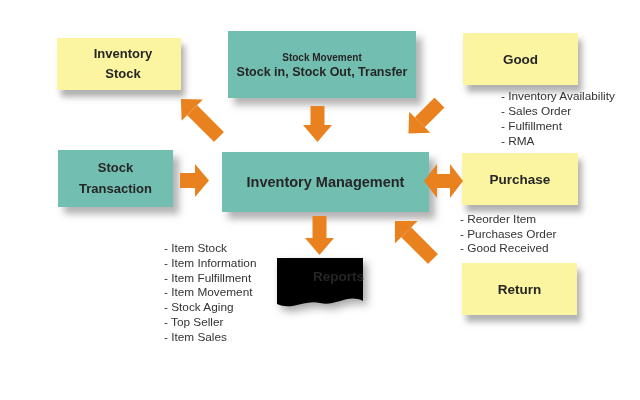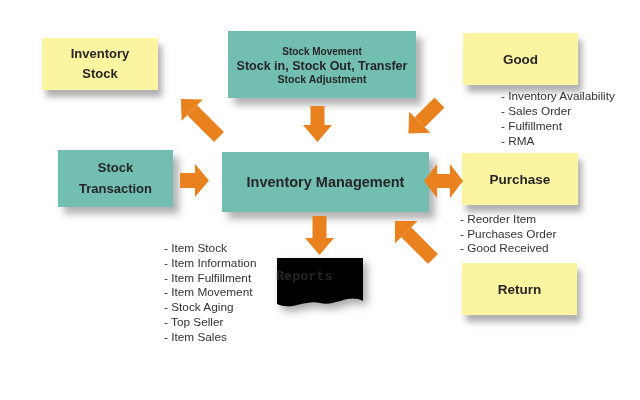--- a/index.html
+++ b/index.html
@@ -48,39 +48,38 @@
 
   
   .arrow{position:absolute;}
   .arrow svg{display:block;}
   .arrow polygon, .arrow rect, .arrow path{fill:var(--orange,#E8811E);}
 
   
   .docshape{position:absolute;left:276px;top:257px;width:92px;height:58px;}
   .docshape svg{display:block;filter:drop-shadow(4px 5px 4px rgba(95,95,95,.55));}
   .docshape .doclabel{
-    position:absolute;left:0;top:12px;width:88px;text-align:left;
-    color:var(--ink,#262626);font-weight:bold;font-size:13.5px;font-family:Liberation Mono, monospace;
+    position:absolute;left:0;top:12px;width:88px;text-align:right;
+    color:var(--ink,#262626);font-weight:bold;font-size:13.5px;
   }
 </style>
 </head>
 <body style="--bg: #FFFFFF; --teal: #72BFB1; --yellow: #FBF5A1; --orange: #E8811E; --ink: #262626; --muted: #333333;">
 
 <div class="canvas">
 
-  <div class="note" style="left:42px;top:38px;width:116px;height:52px;">
+  <div class="note" style="left:57px;top:38px;width:116px;height:52px;padding-left:8px;">
     <span class="prewrap">Inventory
 Stock</span>
   </div>
 
   <div class="tealbox" style="left:228px;top:31px;width:188px;height:67px;">
     <div class="sm-lines">
       <div class="l1">Stock Movement</div>
       <div class="l2">Stock in, Stock Out, Transfer</div>
-      <div class="l3">Stock Adjustment</div>
     </div>
   </div>
 
   <div class="note" style="left:463px;top:33px;width:115px;height:52px;">
     <span>Good</span>
   </div>
 
   <ul class="flist rlist" style="left:461px;top:89px;margin-left:40px;">
     <li>- Inventory Availability</li>
     <li>- Sales Order</li>

